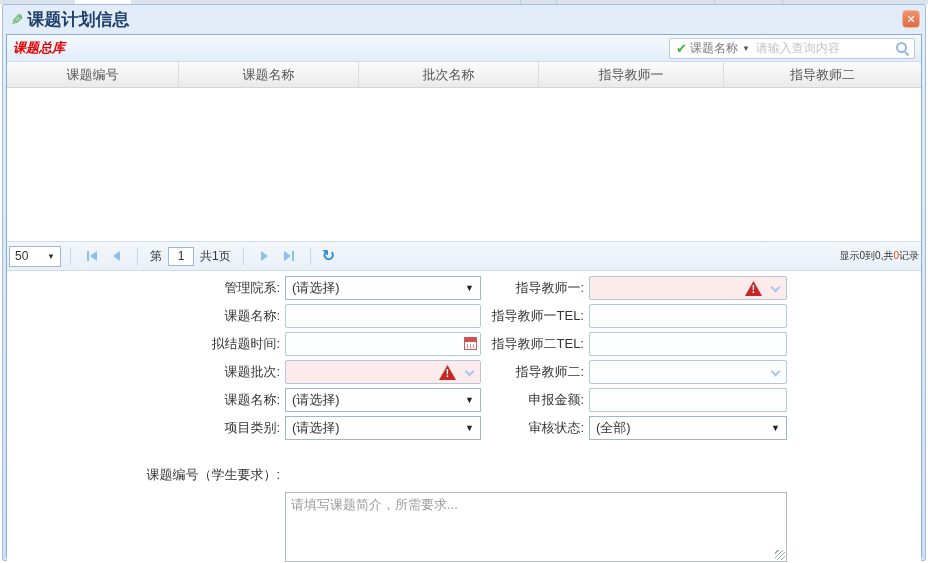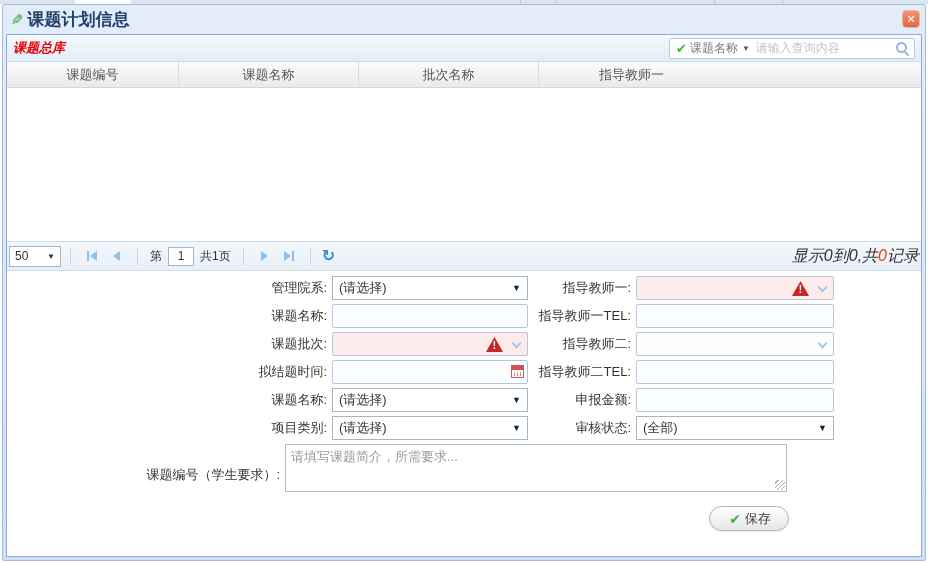--- a/index.html
+++ b/index.html
@@ -70,27 +70,27 @@
     border-right:7px solid #8cc0ee; }
   .tri-r { width:0; height:0; border-top:5px solid transparent; border-bottom:5px solid transparent;
     border-left:7px solid #8cc0ee; }
   .vbar { width:2px; height:10px; background:#8cc0ee; }
   .pg-first .vbar { margin-right:1px; } .pg-last .vbar { margin-left:1px; }
   .ptext { margin:0 3px; }
   .pinput { width:26px; height:19px; border:1px solid #9fb8d2; text-align:center; font-size:12px;
     color:#333; outline:none; margin:0 3px; }
   .refresh { color:#2f8fd6; font-size:16px; font-weight:bold; cursor:pointer; margin-left:2px; line-height:1; }
   .pager .spacer { flex:1; }
-  .summary { font-size:16px; color:#333;font-style:italic; }
+  .summary { font-size:10px; color:#333; }
   .summary .red { color:#e14b00; }
 
   
   .form { flex:1; background:#fff; padding-top:5px; }
   .frow { display:grid; grid-template-columns:278px 200px 104px 200px; align-items:center;
-    margin-bottom:4px; height:24px;margin-left:47px; }
+    margin-bottom:4px; height:24px; }
   .flabel { font-size:13px; color:#333; text-align:right; padding-right:5px; white-space:nowrap; }
   .ctrl { height:24px; }
   .tinput { width:196px; height:24px; border:1px solid #b0c7dd; background:#fdfeff; border-radius:2px;
     font-size:13px; color:#333; padding:0 5px; outline:none; }
   .tinput.r { width:198px; }
   .fselect { width:196px; height:24px; border:1px solid #9fb6cc; background:#fff; display:flex;
     align-items:center; justify-content:space-between; padding:0 6px; font-size:13px; color:#333; cursor:pointer; }
   .fselect.r { width:198px; }
   .fselect .caret { font-size:9px; color:#222; }
   .combo { position:relative; width:196px; height:24px; border:1px solid #b2c6de; background:#fdfeff;
@@ -104,21 +104,21 @@
     display:flex; align-items:flex-end; justify-content:center; }
   .warn::after { content:'!'; color:#fff; font-size:10px; font-weight:bold; line-height:13px; }
   .datewrap { position:relative; width:196px; height:24px; }
   .cal { position:absolute; right:4px; top:5px; width:13px; height:13px; border:1px solid #cc5a5a;
     background:linear-gradient(#d45050 0 4px,#ffffff 4px); cursor:pointer; }
   .cal::after { content:''; position:absolute; left:2px; top:6px; width:8px; height:4px;
     background:repeating-linear-gradient(90deg,#d88 0 1px,transparent 1px 3px); }
 
   .tarow { display:grid; grid-template-columns:278px 504px; align-items:start; margin-top:3px; }
   .tarow .flabel { padding-top:22px; }
-  .tawrap { position:relative; width:502px; height:48px; }
+  .tawrap { position:relative; width:502px; height:70px;margin-top:48px; }
   .tawrap textarea { width:100%; height:100%; resize:none; border:1px solid #b4bcc4; outline:none;
     font-size:13px; color:#333; padding:3px 5px; font-family:"Liberation Sans","DejaVu Sans",sans-serif; }
   .tawrap textarea::placeholder { color:#9a9a9a; }
   .grip { position:absolute; right:2px; bottom:2px; width:10px; height:10px;
     background:repeating-linear-gradient(135deg,transparent 0 2px,#9aa 2px 3px); pointer-events:none; }
 
   .saverow { width:782px; display:flex; justify-content:flex-end; margin-top:14px; }
   .save-btn { display:flex; align-items:center; justify-content:center; width:80px; height:25px;
     border:1px solid #b5b5b5; border-radius:13px; background:linear-gradient(#ffffff,#e6e6e6);
     cursor:pointer; box-shadow:0 1px 1px rgba(0,0,0,0.08); }
@@ -161,20 +161,21 @@
           <input class="sinput" type="text" placeholder="请输入查询内容" style="">
           <span class="mag"></span>
         </div>
       </div>
 
       <div class="thead">
         <div class="th c0">课题编号</div>
         <div class="th c1">课题名称</div>
         <div class="th c2">批次名称</div>
         <div class="th c3">指导教师一</div>
+        <div class="th c4">指导教师二</div>
       </div>
 
       <div class="tbody"></div>
 
       <div class="pager">
         <div class="psel">
           <span>50</span>
           <span class="caret">▼</span>
         </div>
         <div class="vsep"></div>
@@ -223,45 +224,45 @@
         </div>
 
         <div class="frow">
           <div class="flabel">课题名称:</div>
           <div class="ctrl"><input class="tinput" value="" style=""></div>
           <div class="flabel">指导教师一TEL:</div>
           <div class="ctrl"><input class="tinput r" value="" style=""></div>
         </div>
 
         <div class="frow">
+          <div class="flabel">拟结题时间:</div>
+          <div class="ctrl">
+            <div class="datewrap">
+              <input class="tinput" style="width: 196px;" value="">
+              <span class="cal"></span>
+            </div>
+          </div>
+          <div class="flabel">指导教师二TEL:</div>
+          <div class="ctrl"><input class="tinput r" value="" style=""></div>
+        </div>
+
+        <div class="frow">
           <div class="flabel">课题批次:</div>
           <div class="ctrl">
             <div class="combo invalid">
               <span class="warn"></span>
               <span class="chev"></span>
             </div>
           </div>
           <div class="flabel">指导教师二:</div>
           <div class="ctrl">
             <div class="combo r">
               <span class="chev"></span>
             </div>
           </div>
-        </div>
-
-        <div class="frow">
-          <div class="flabel">拟结题时间:</div>
-          <div class="ctrl">
-            <div class="datewrap">
-              <input class="tinput" style="width: 196px;" value="">
-              <span class="cal"></span>
-            </div>
-          </div>
-          <div class="flabel">指导教师二TEL:</div>
-          <div class="ctrl"><input class="tinput r" value="" style=""></div>
         </div>
 
         <div class="frow">
           <div class="flabel">课题名称:</div>
           <div class="ctrl">
             <div class="fselect">
               <span>(请选择)</span>
               <span class="caret">▼</span>
             </div>
           </div>

